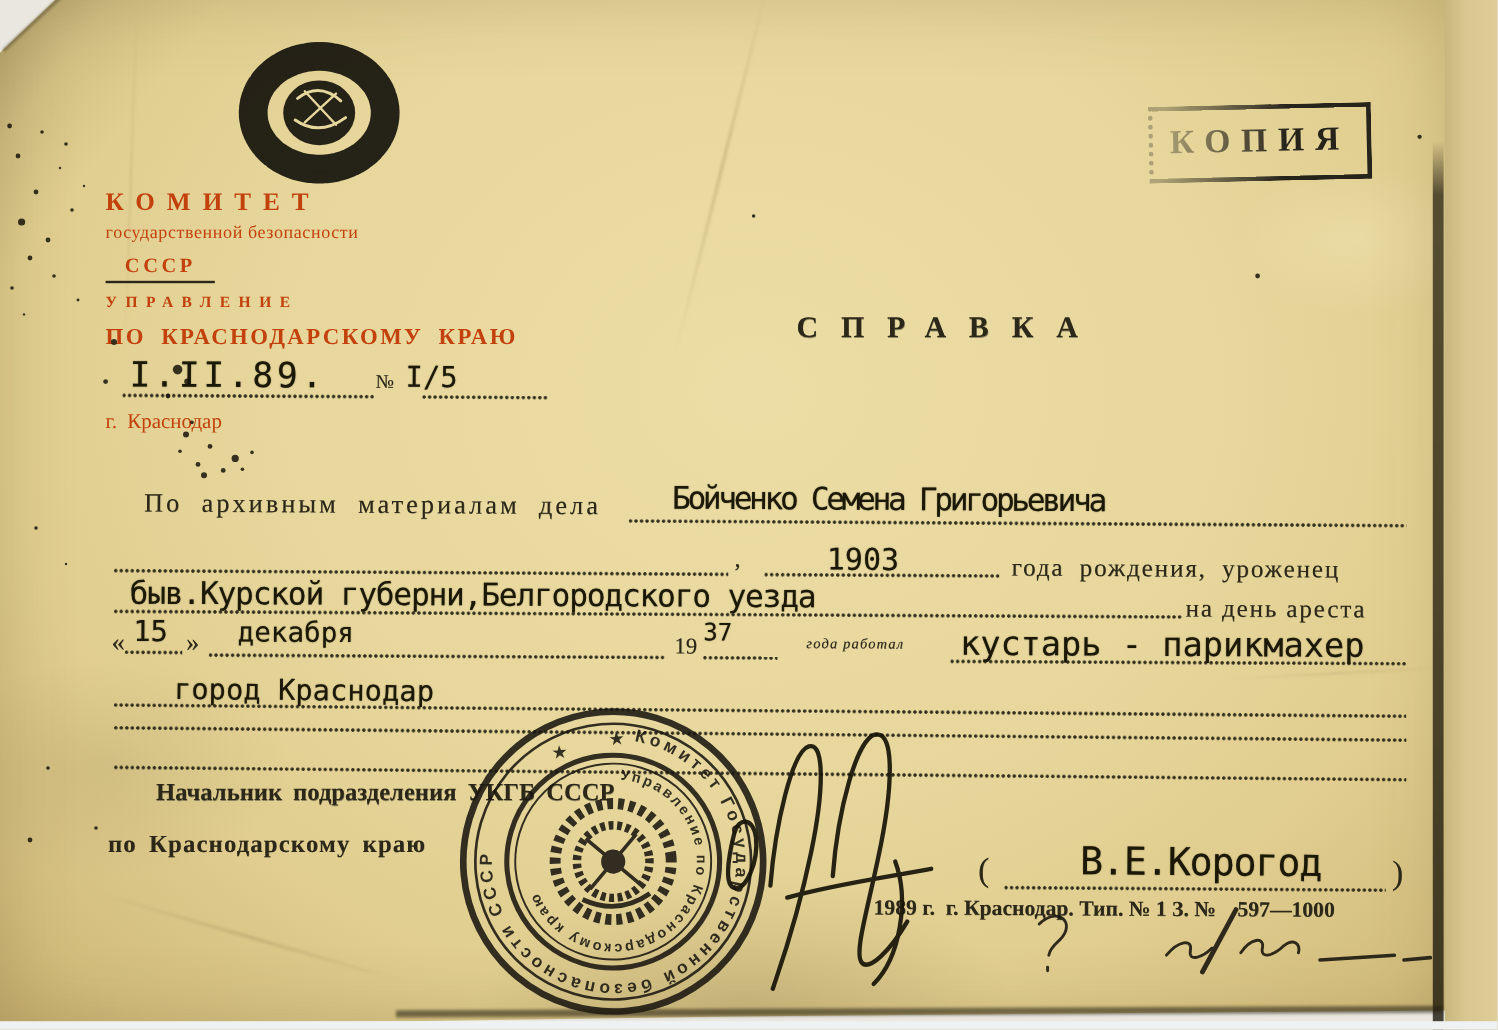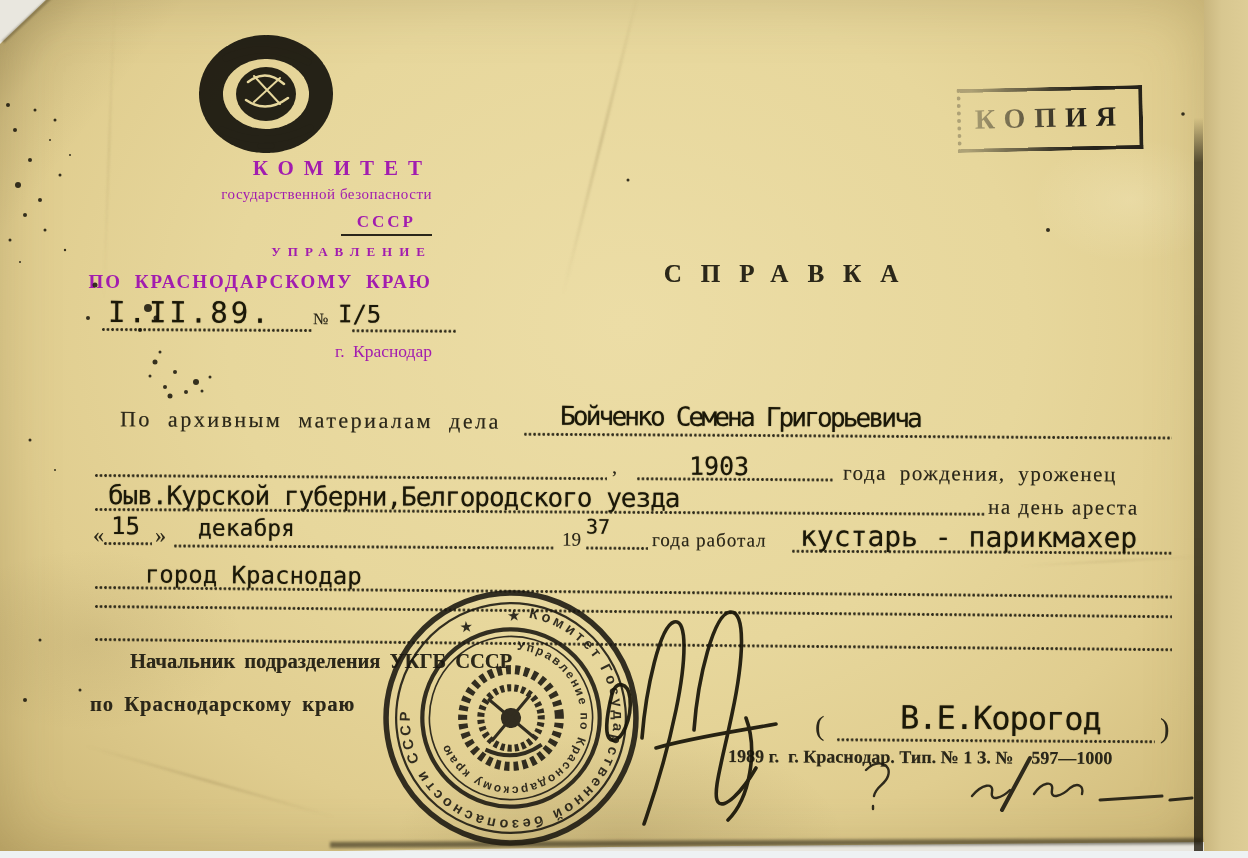--- a/index.html
+++ b/index.html
@@ -8,21 +8,21 @@
   .paper{position:absolute;left:0;top:0;width:1206px;height:853px;
     clip-path:polygon(46px 0,1206px 0,1206px 842px,610px 847px,340px 851px,0 853px,0 44px);
     background:
       linear-gradient(128deg, rgba(80,65,32,.30) 0%, rgba(80,65,32,.08) 5%, rgba(80,65,32,0) 10%),
       radial-gradient(140px 90px at 1130px 200px, rgba(255,250,220,.22), transparent 70%),
       radial-gradient(220px 130px at 90px 640px, rgba(120,100,55,.12), transparent 70%),
       radial-gradient(320px 160px at 620px 840px, rgba(110,90,45,.20), transparent 70%),
       radial-gradient(ellipse at 52% 38%, #ecdda6 0%, #e7d79c 45%, #e0cd8f 70%, #d2bd7d 90%, #c4ae6e 100%);
     box-shadow:inset 0 0 60px rgba(120,100,50,.25);}
   .crease{position:absolute;pointer-events:none;filter:blur(1px);}
-  .lh{position:absolute;left:88px;width:344px;text-align:right;color:#a21caf;}
+  .lh{position:absolute;left:88px;width:344px;text-align:left;color:#c2410c;}
   .printed{position:absolute;font-family:"Liberation Serif","DejaVu Serif",serif;color:#2b2719;white-space:pre;
            text-shadow:.3px .3px .4px rgba(43,39,25,.45);}
   .typed{position:absolute;font-family:"DejaVu Sans Mono",monospace;color:#1b1808;white-space:pre;
          text-shadow:0 0 1px rgba(27,24,8,.65);}
   .dotted{position:absolute;height:3px;background-image:radial-gradient(circle at 1.5px 1.5px, rgba(32,29,16,.92) 1.1px, rgba(32,29,16,0) 1.7px);
           background-size:4.6px 3px;background-repeat:repeat-x;}
   .row{position:absolute;transform-origin:left center;}
   .kopiya{position:absolute;left:957px;top:87px;width:186px;height:64px;transform:rotate(-1.3deg);
           border:4px solid #1b1914;border-left-style:dotted;box-sizing:border-box;
           -webkit-mask-image:linear-gradient(95deg, rgba(0,0,0,.28) 8%, rgba(0,0,0,.95) 62%);
@@ -104,21 +104,21 @@
   <div class="row" style="left:92px;top:512px;width:1080px;height:44px;transform:rotate(.3deg);">
     <span class="printed" style="left:1px;top:10px;font-size:22px;">«</span>
     <span class="typed" style="left:19px;top:0;font-size:24px;">15</span>
     <div class="dotted" style="left:12px;top:30px;width:48px;"></div>
     <span class="printed" style="left:63px;top:10px;font-size:22px;">»</span>
     <span class="typed" style="left:106px;top:2px;font-size:23px;">декабря</span>
     <div class="dotted" style="left:82px;top:32px;width:380px;"></div>
     <span class="printed" style="left:470px;top:14px;font-size:19px;">19</span>
     <span class="typed" style="left:494px;top:0;font-size:20px;">37</span>
     <div class="dotted" style="left:494px;top:32px;width:62px;"></div>
-    <span class="printed" style="left:560px;top:14px;font-size:19px;letter-spacing:1px;">года работал</span>
+    <span class="printed" style="left:580px;top:14px;font-size:12px;letter-spacing:1px;font-style:italic;">года работал</span>
     <div class="dotted" style="left:700px;top:34px;width:380px;"></div>
     <span class="typed" style="left:708px;top:4px;font-size:28px;">кустарь - парикмахер</span>
   </div>
 
   <div class="row" style="left:92px;top:552px;width:1080px;height:40px;transform:rotate(.5deg);">
     <span class="typed" style="left:53px;top:8px;font-size:24px;">город Краснодар</span>
     <div class="dotted" style="left:3px;top:34px;width:1077px;"></div>
   </div>
 
   <div class="dotted" style="left:95px;top:605px;width:1077px;transform:rotate(.55deg);transform-origin:left center;"></div>

